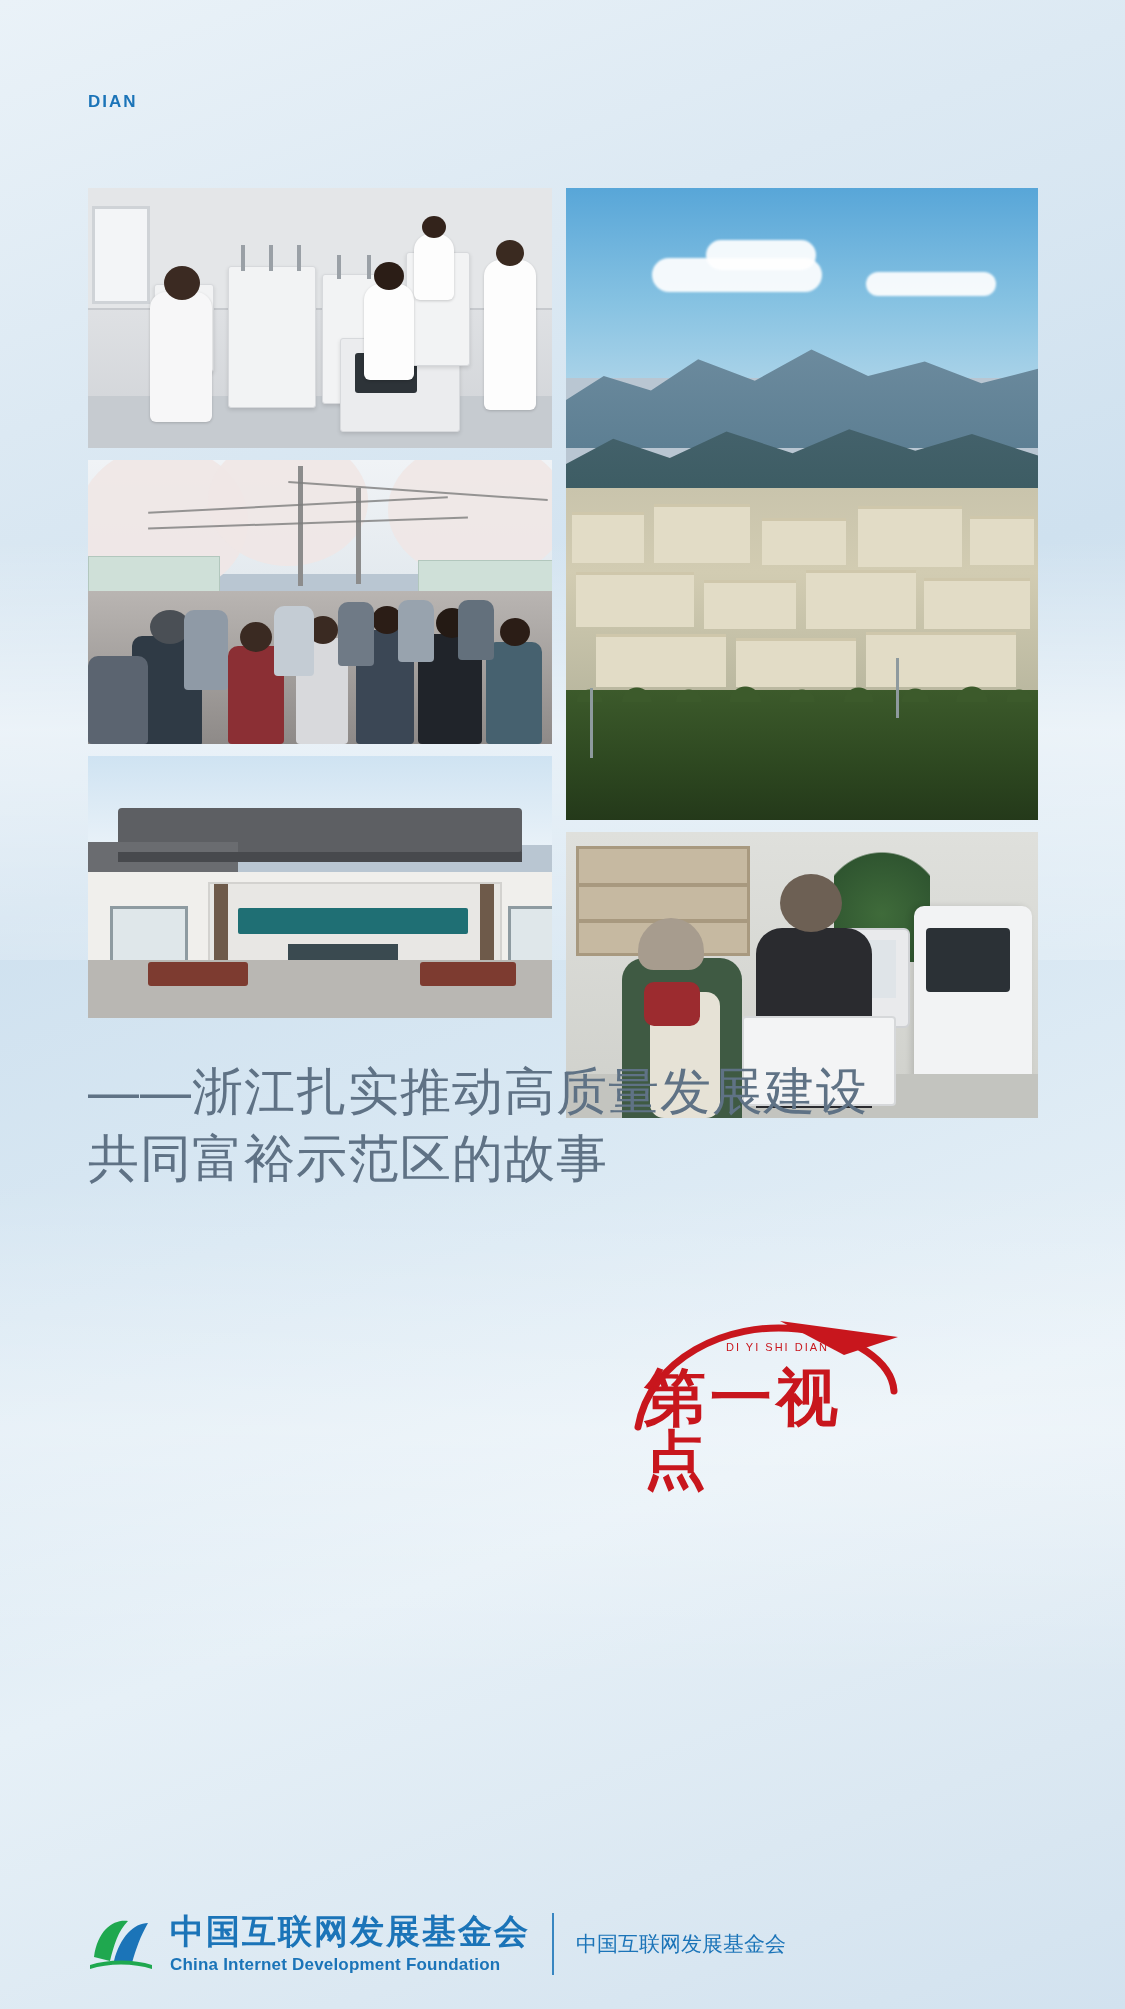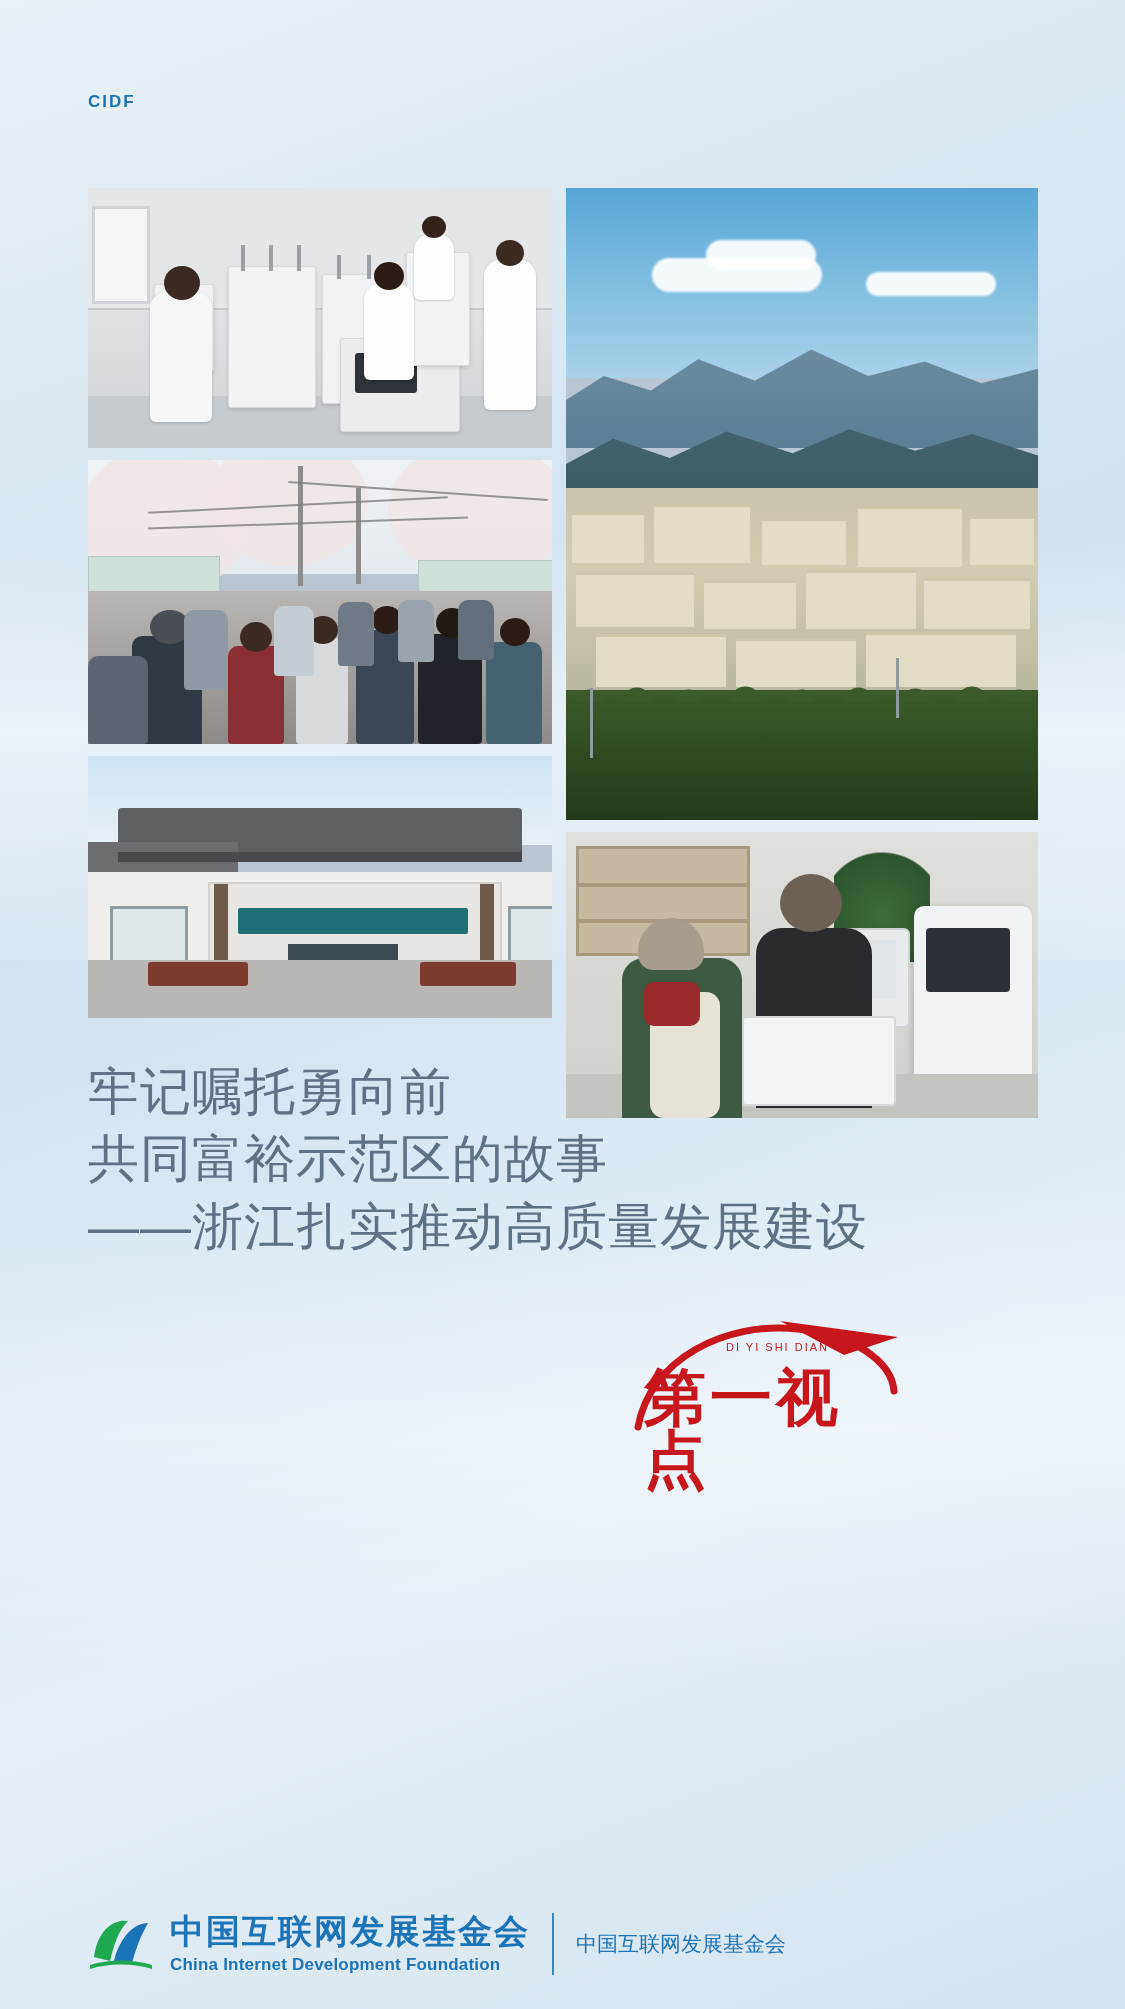--- a/index.html
+++ b/index.html
@@ -378,23 +378,22 @@
       <div class="pers" style="left:84px; top:160px; width:70px; height:126px; background:#e6e2d6; border-radius:14px;"></div>
       <div class="pers" style="left:78px; top:150px; width:56px; height:44px; background:#9c2b2f; border-radius:10px;"></div>
       <div class="hat" style="left:72px; top:86px;"></div>
       <div class="pers" style="left:190px; top:96px; width:116px; height:180px; background:#2a2b2f; border-radius:26px 26px 0 0;"></div>
       <div class="pers" style="left:214px; top:42px; width:62px; height:58px; background:#6d6054; border-radius:50%;"></div>
       <div class="pers" style="left:176px; top:184px; width:150px; height:86px; background:#f3f4f5; border:2px solid #d6d8da; border-radius:4px;"></div>
     </div>
   </div>
 
   <div class="headline">
-    <span class="line">牢记嘱托勇向前</span>
+    <span class="line">——浙江扎实推动高质量发展建设</span>
     <span class="line">共同富裕示范区的故事</span>
-    <span class="line">——浙江扎实推动高质量发展建设</span>
   </div>
 
   <div class="brand">
     <svg class="brand-swoosh" viewBox="0 0 270 130">
       <path d="M8 112 C 20 44, 96 6, 168 14 C 226 20, 262 48, 264 76" fill="none" stroke="#c8161d" stroke-width="7" stroke-linecap="round"></path>
       <path d="M150 6 L 268 22 L 214 40 Z" fill="#c8161d"></path>
     </svg>
     <div class="brand-pinyin">DI YI SHI DIAN</div>
     <div class="brand-text">第一视点</div>
   </div>
@@ -407,14 +406,14 @@
     </svg>
     <div class="found-names">
       <div class="found-cn">中国互联网发展基金会</div>
       <div class="found-en">China Internet Development Foundation</div>
     </div>
     <div class="divider"></div>
     <div class="support">
       <div>中国互联网发展基金会</div>
     </div>
   </div>
-  <div class="footer-cidf">CIDF</div>
+  <div class="footer-cidf">DIAN</div>
 </div>
 
 </body></html>

